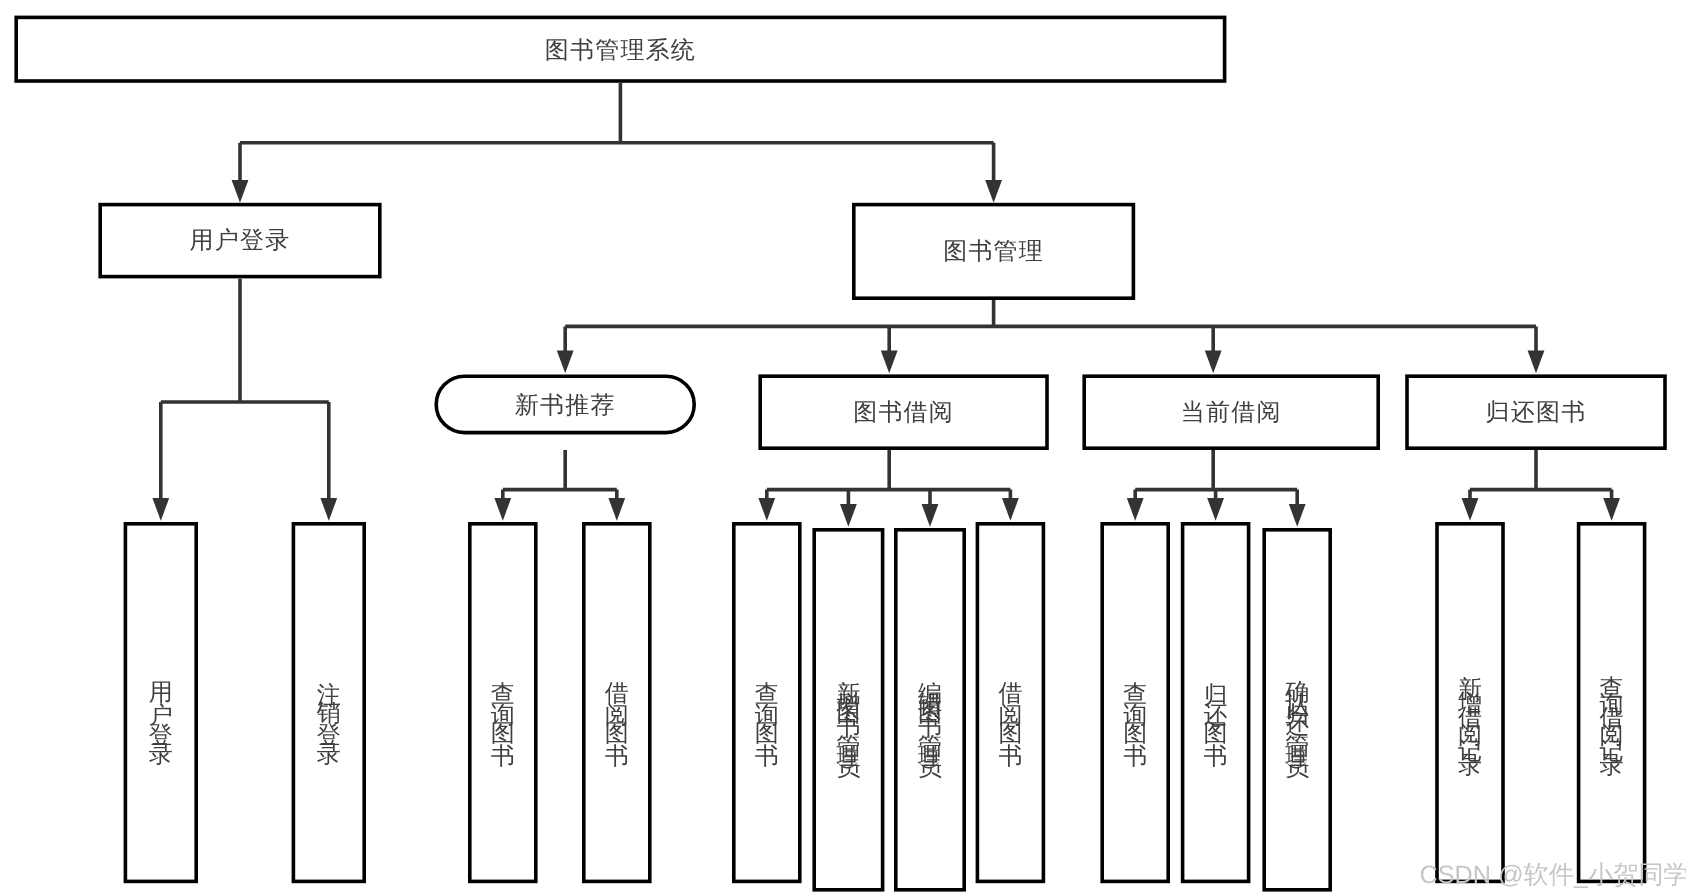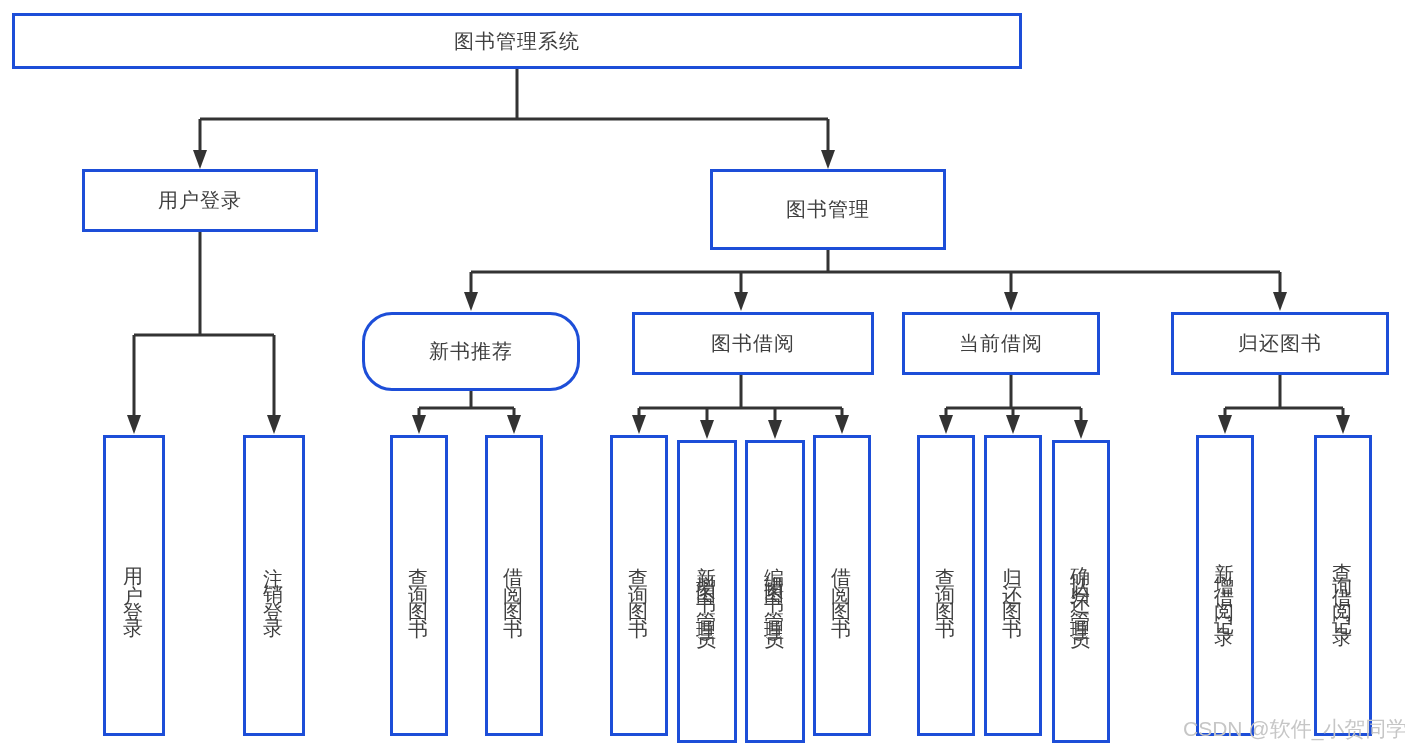--- a/index.html
+++ b/index.html
@@ -13,21 +13,21 @@
   }
   svg.connectors {
     position: absolute;
     left: 0; top: 0;
     width: 1405px; height: 747px;
   }
   .box {
     position: absolute;
     box-sizing: border-box;
     background: #ffffff;
-    border: 3px solid #1d4ed8;
+    border: 3px solid #000000;
     color: #3f3f3f;
     display: flex;
     align-items: center;
     justify-content: center;
     z-index: 2;
   }
   .hbox {
     font-size: 20px;
     letter-spacing: 1px;
     white-space: nowrap;
@@ -84,23 +84,23 @@
       <polygon points="1218,415 1232,415 1225,434"></polygon>
       <polygon points="1336,415 1350,415 1343,434"></polygon>
     </g>
   </svg>
 
   <div class="box hbox" style="left:12px; top:13px; width:1010px; height:56px;">图书管理系统</div>
 
   <div class="box hbox" style="left:82px; top:169px; width:236px; height:63px;">用户登录</div>
   <div class="box hbox" style="left:710px; top:169px; width:236px; height:81px;">图书管理</div>
 
-  <div class="box hbox" style="left:362px; top:312px; width:218px; height:79px;border-radius:30px;">新书推荐</div>
+  <div class="box hbox" style="left:362px; top:312px; width:218px; height:50px;border-radius:30px;">新书推荐</div>
   <div class="box hbox" style="left:632px; top:312px; width:242px; height:63px;">图书借阅</div>
-  <div class="box hbox" style="left:902px; top:312px; width:198px; height:63px;">当前借阅</div>
+  <div class="box hbox" style="left:902px; top:312px; width:248px; height:63px;">当前借阅</div>
   <div class="box hbox" style="left:1171px; top:312px; width:218px; height:63px;">归还图书</div>
 
   <div class="box vbox v4" style="left:103px; top:435px; width:62px; height:301px;">用户登录</div>
   <div class="box vbox v4" style="left:243px; top:435px; width:62px; height:301px;">注销登录</div>
 
   <div class="box vbox v4" style="left:390px; top:435px; width:58px; height:301px;">查询图书</div>
   <div class="box vbox v4" style="left:485px; top:435px; width:58px; height:301px;">借阅图书</div>
 
   <div class="box vbox v4" style="left:610px; top:435px; width:58px; height:301px;">查询图书</div>
   <div class="box vbox v9" style="left:677px; top:440px; width:60px; height:303px;">新增图书（管理员）</div>

